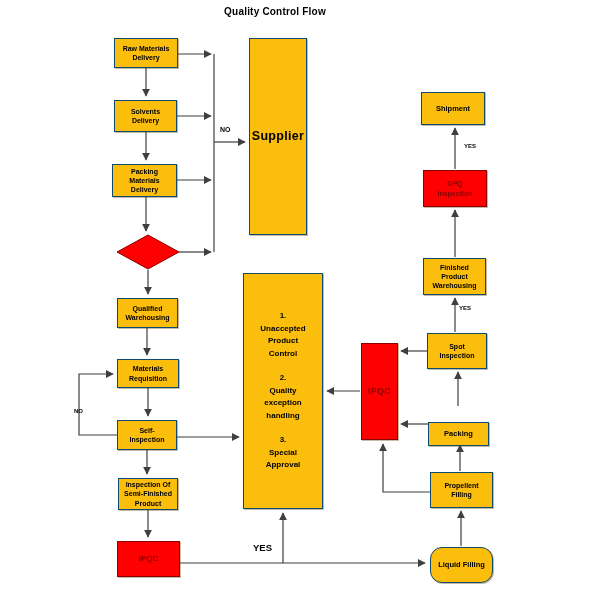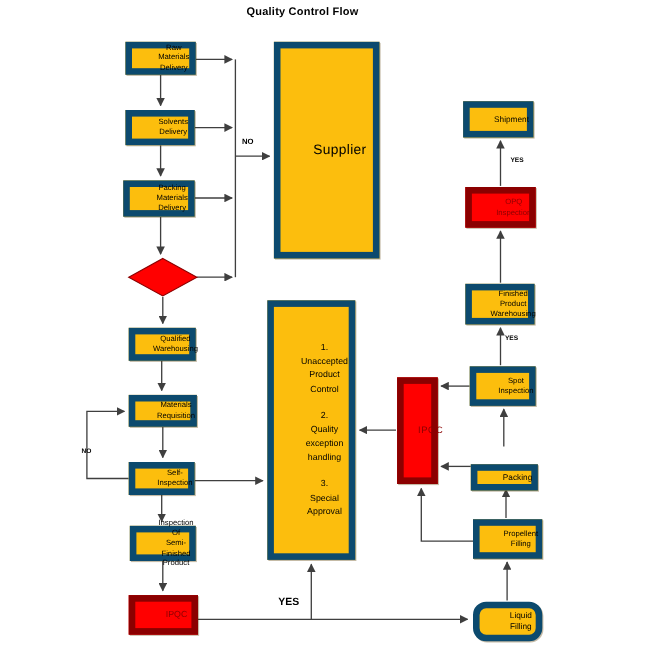--- a/index.html
+++ b/index.html
@@ -6,25 +6,24 @@
   .canvas{
     position:relative;width:600px;height:600px;background:#ffffff;overflow:hidden;
     font-family:"Liberation Sans",sans-serif;
   }
   .title{
     position:absolute;top:6px;left:75px;width:400px;text-align:center;
     font-size:10px;font-weight:bold;color:#000;letter-spacing:.2px;
   }
   .node{
     position:absolute;display:flex;align-items:center;justify-content:center;
-    background:#FCBE0D;border:6px solid #0c4a6e;color:#000;
-    font-size:7px;font-weight:normal;text-align:center;line-height:1.3;
+    background:#FCBE0D;border:1px solid #0c4a6e;color:#000;
+    font-size:7px;font-weight:bold;text-align:center;line-height:1.3;
     white-space:pre-line;box-sizing:border-box;
     box-shadow:1px 1px 0 rgba(90,60,0,.35);
-    padding-left:24px;
   }
   .node.red{background:#FF0000;border-color:#8B0000;color:#8B0000;}
   .node.big{font-size:12.5px;letter-spacing:.3px;}
   .node.central{font-size:8px;line-height:1.55;}
   .node.ipqc-tall{font-size:8.5px;letter-spacing:.5px;}
   .diamond-label{
     position:absolute;display:flex;align-items:center;justify-content:center;
     font-size:8px;font-weight:bold;color:#8B0000;background:transparent;border:none;box-shadow:none;
   }
   .flow-label{
@@ -96,21 +95,21 @@
 Warehousing</div>
   <div class="node" style="left:117px;top:359px;width:62px;height:29px;">Materials
 Requisition</div>
   <div class="node" style="left:117px;top:420px;width:60px;height:30px;">Self-
 Inspection</div>
   <div class="node" style="left:118px;top:478px;width:60px;height:32px;">Inspection Of
 Semi-Finished
 Product</div>
   <div class="node red" style="left:117px;top:541px;width:63px;height:36px;font-size:8px;">IPQC</div>
 
-  <div class="node big" style="left:249px;top:38px;width:96px;height:197px;">Supplier</div>
+  <div class="node big" style="left:249px;top:38px;width:58px;height:197px;">Supplier</div>
   <div class="node central" style="left:243px;top:273px;width:80px;height:236px;">1.
 Unaccepted
 Product
 Control
 
 2.
 Quality
 exception
 handling
 

